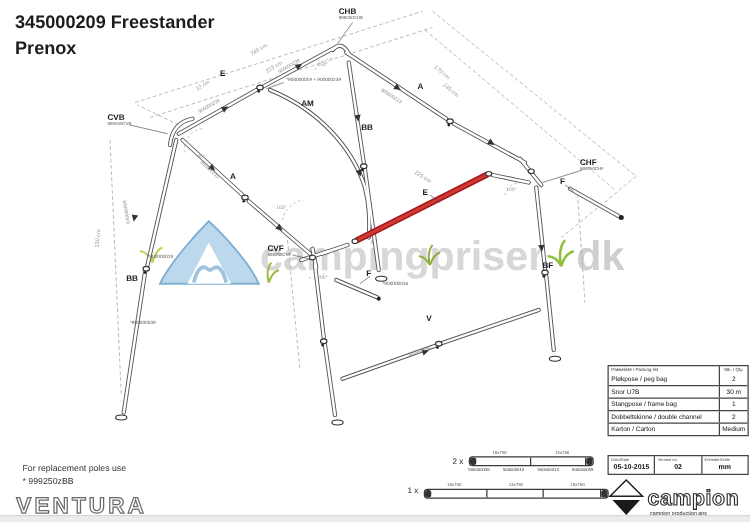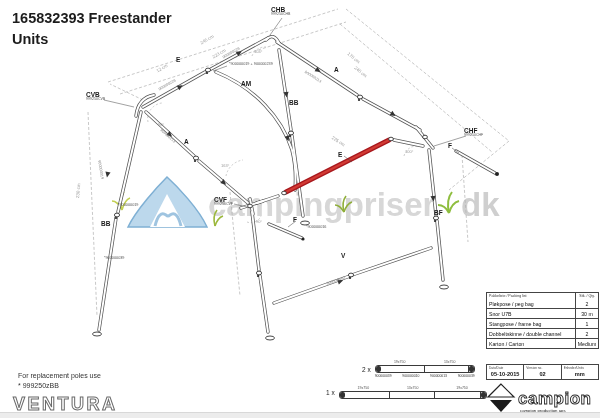--- a/index.html
+++ b/index.html
@@ -330,22 +330,22 @@
       </span>
       <span class="dlabel" style="left: 101px; top: 160px; font-size: 3.8px; color: rgb(138, 138, 138); font-weight: 400; transform: rotate(80deg); transform-origin: 0px 0px;">
         <span>900000019</span>
       </span>
       <span class="dlabel" style="left: 326px; top: 282px; font-size: 3.8px; color: rgb(138, 138, 138); font-weight: 400; transform: rotate(-19deg); transform-origin: 0px 0px;">
         <span>900000040</span>
       </span>
     </div>
 
   <div id="title" class="abs">
-    <div>165832393 Freestander</div>
-    <div>Units</div>
+    <div>345000209 Freestander</div>
+    <div>Prenox</div>
   </div>
 
   <div id="note" class="abs">
     <div>For replacement poles use</div>
     <div>* 999250zBB</div>
   </div>
 
   <svg class="abs" style="left:10px;top:392px;" width="140" height="24">
     <text x="3" y="18" font-family="Liberation Sans, sans-serif" font-size="18" font-weight="bold" letter-spacing="2.5" fill="#ffffff" stroke="#6b6b6b" stroke-width="1">VENTURA</text>
   </svg>

